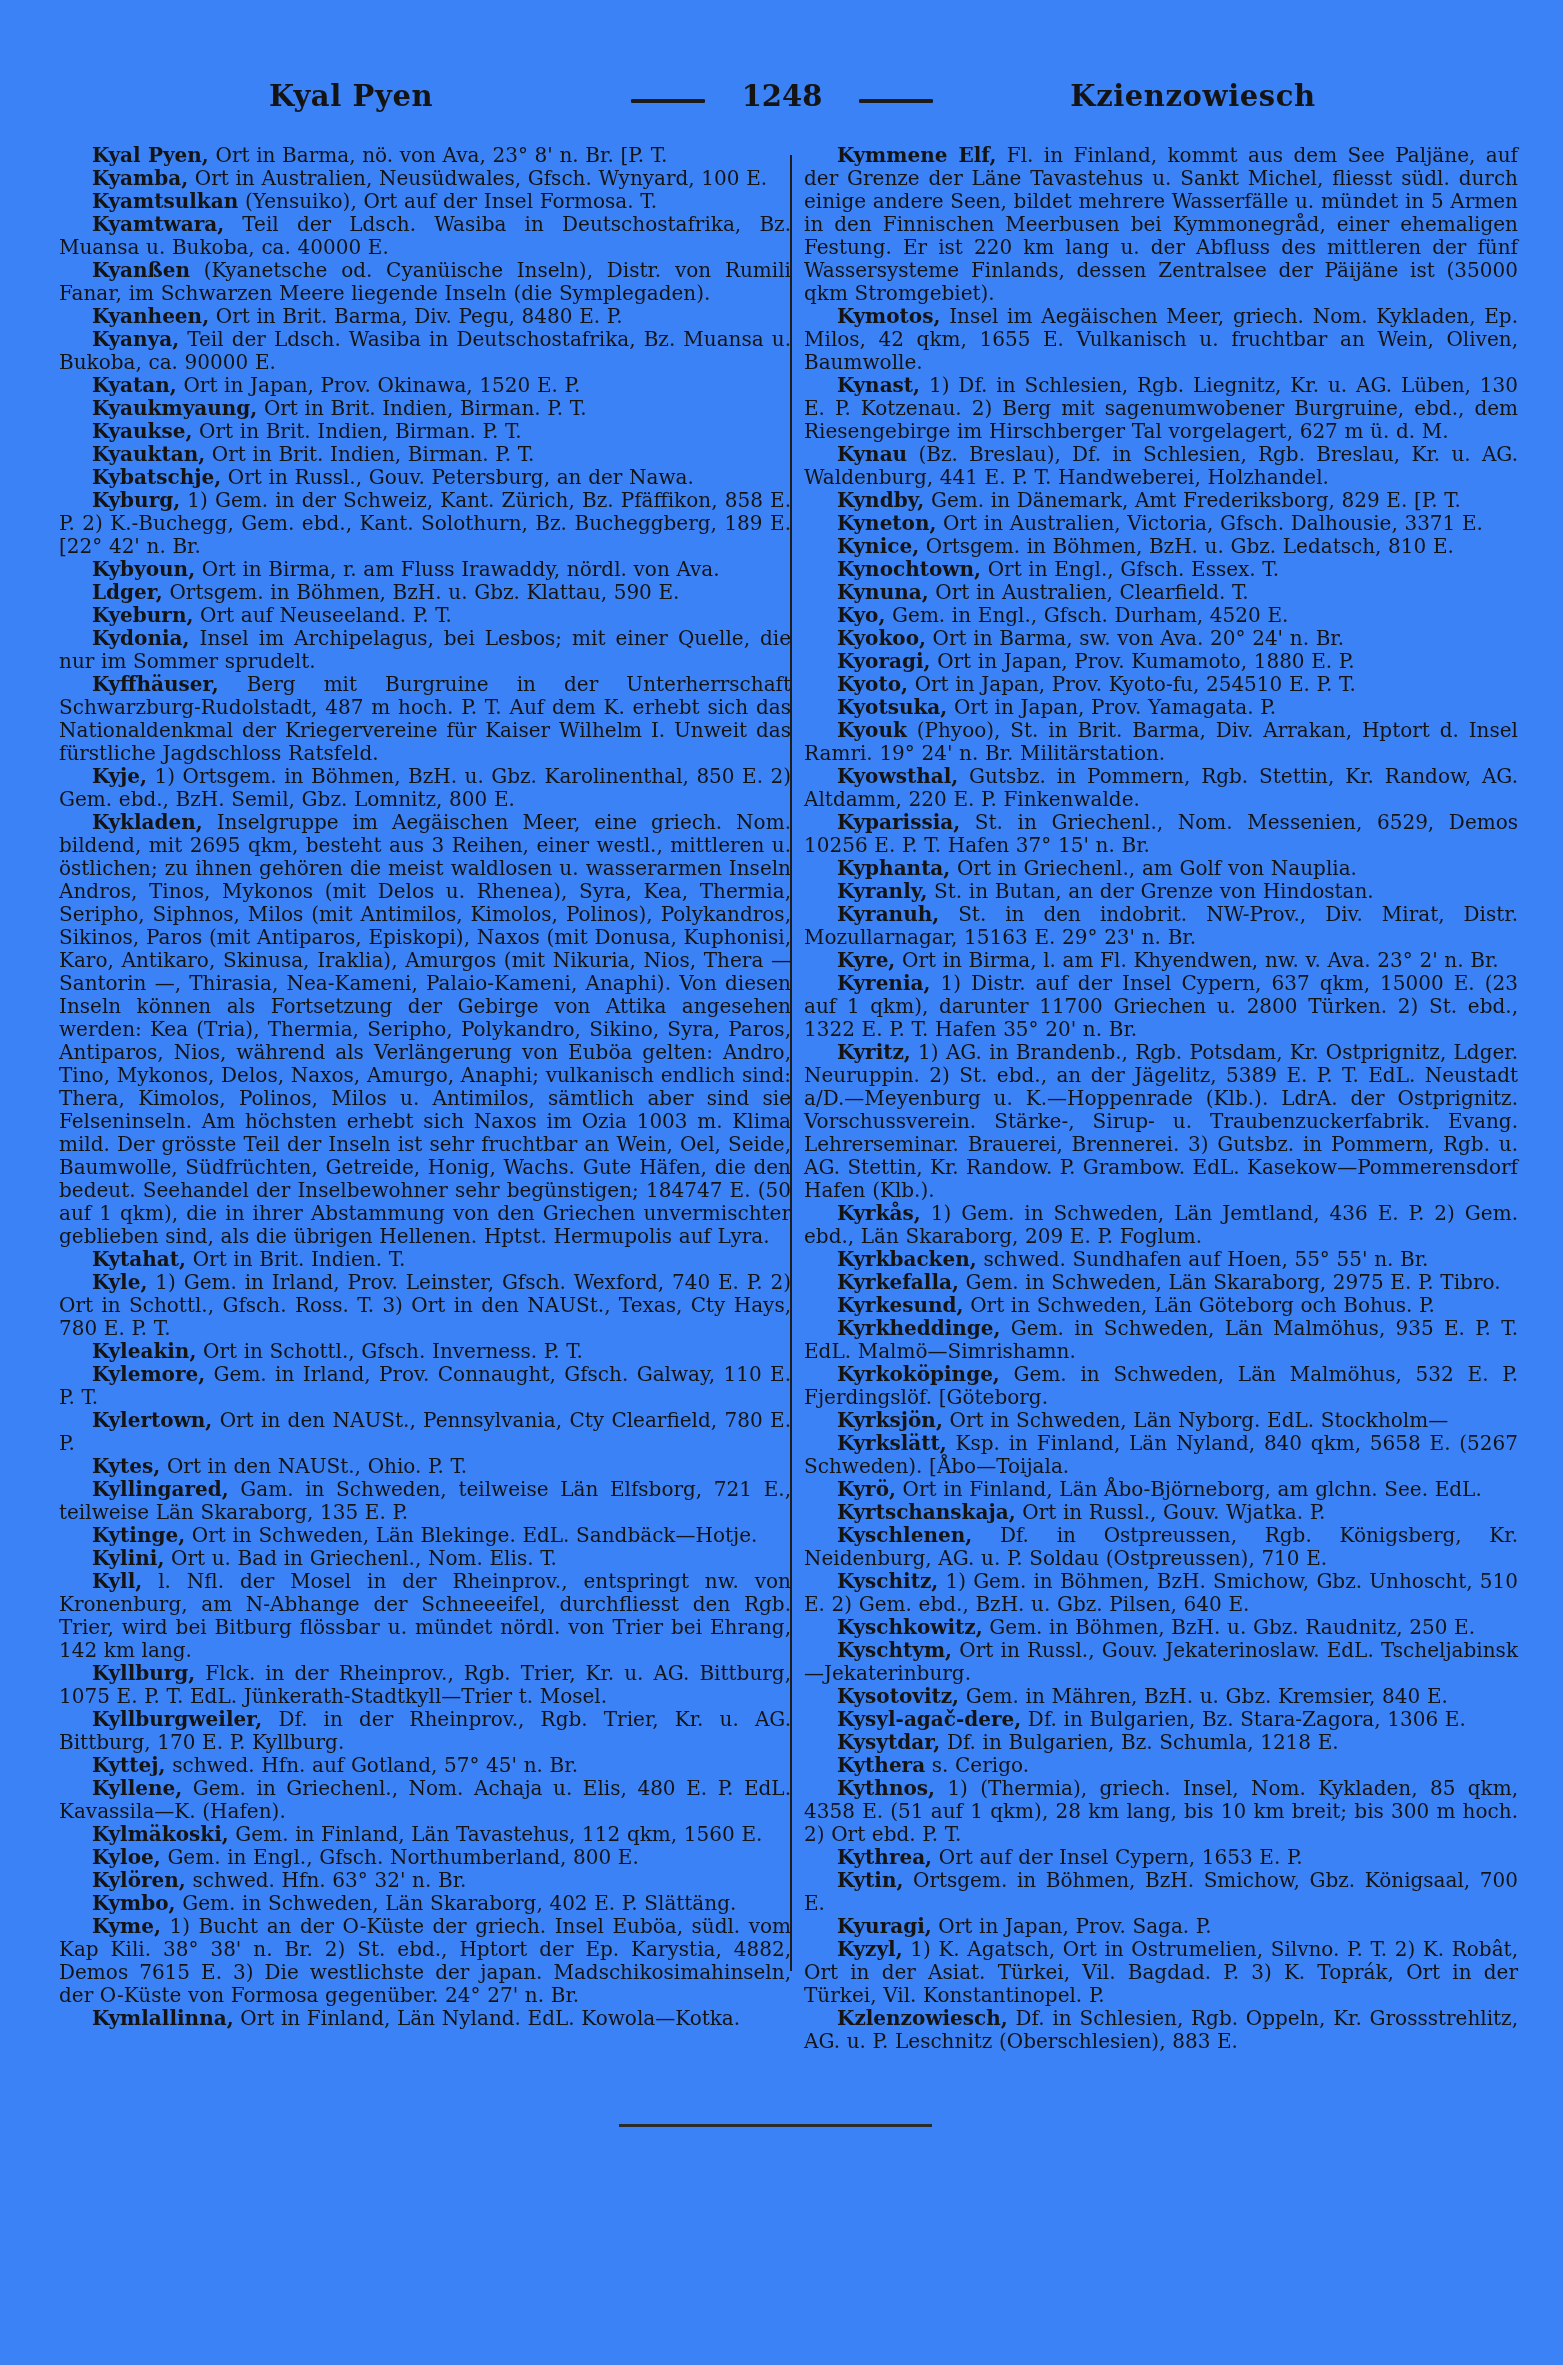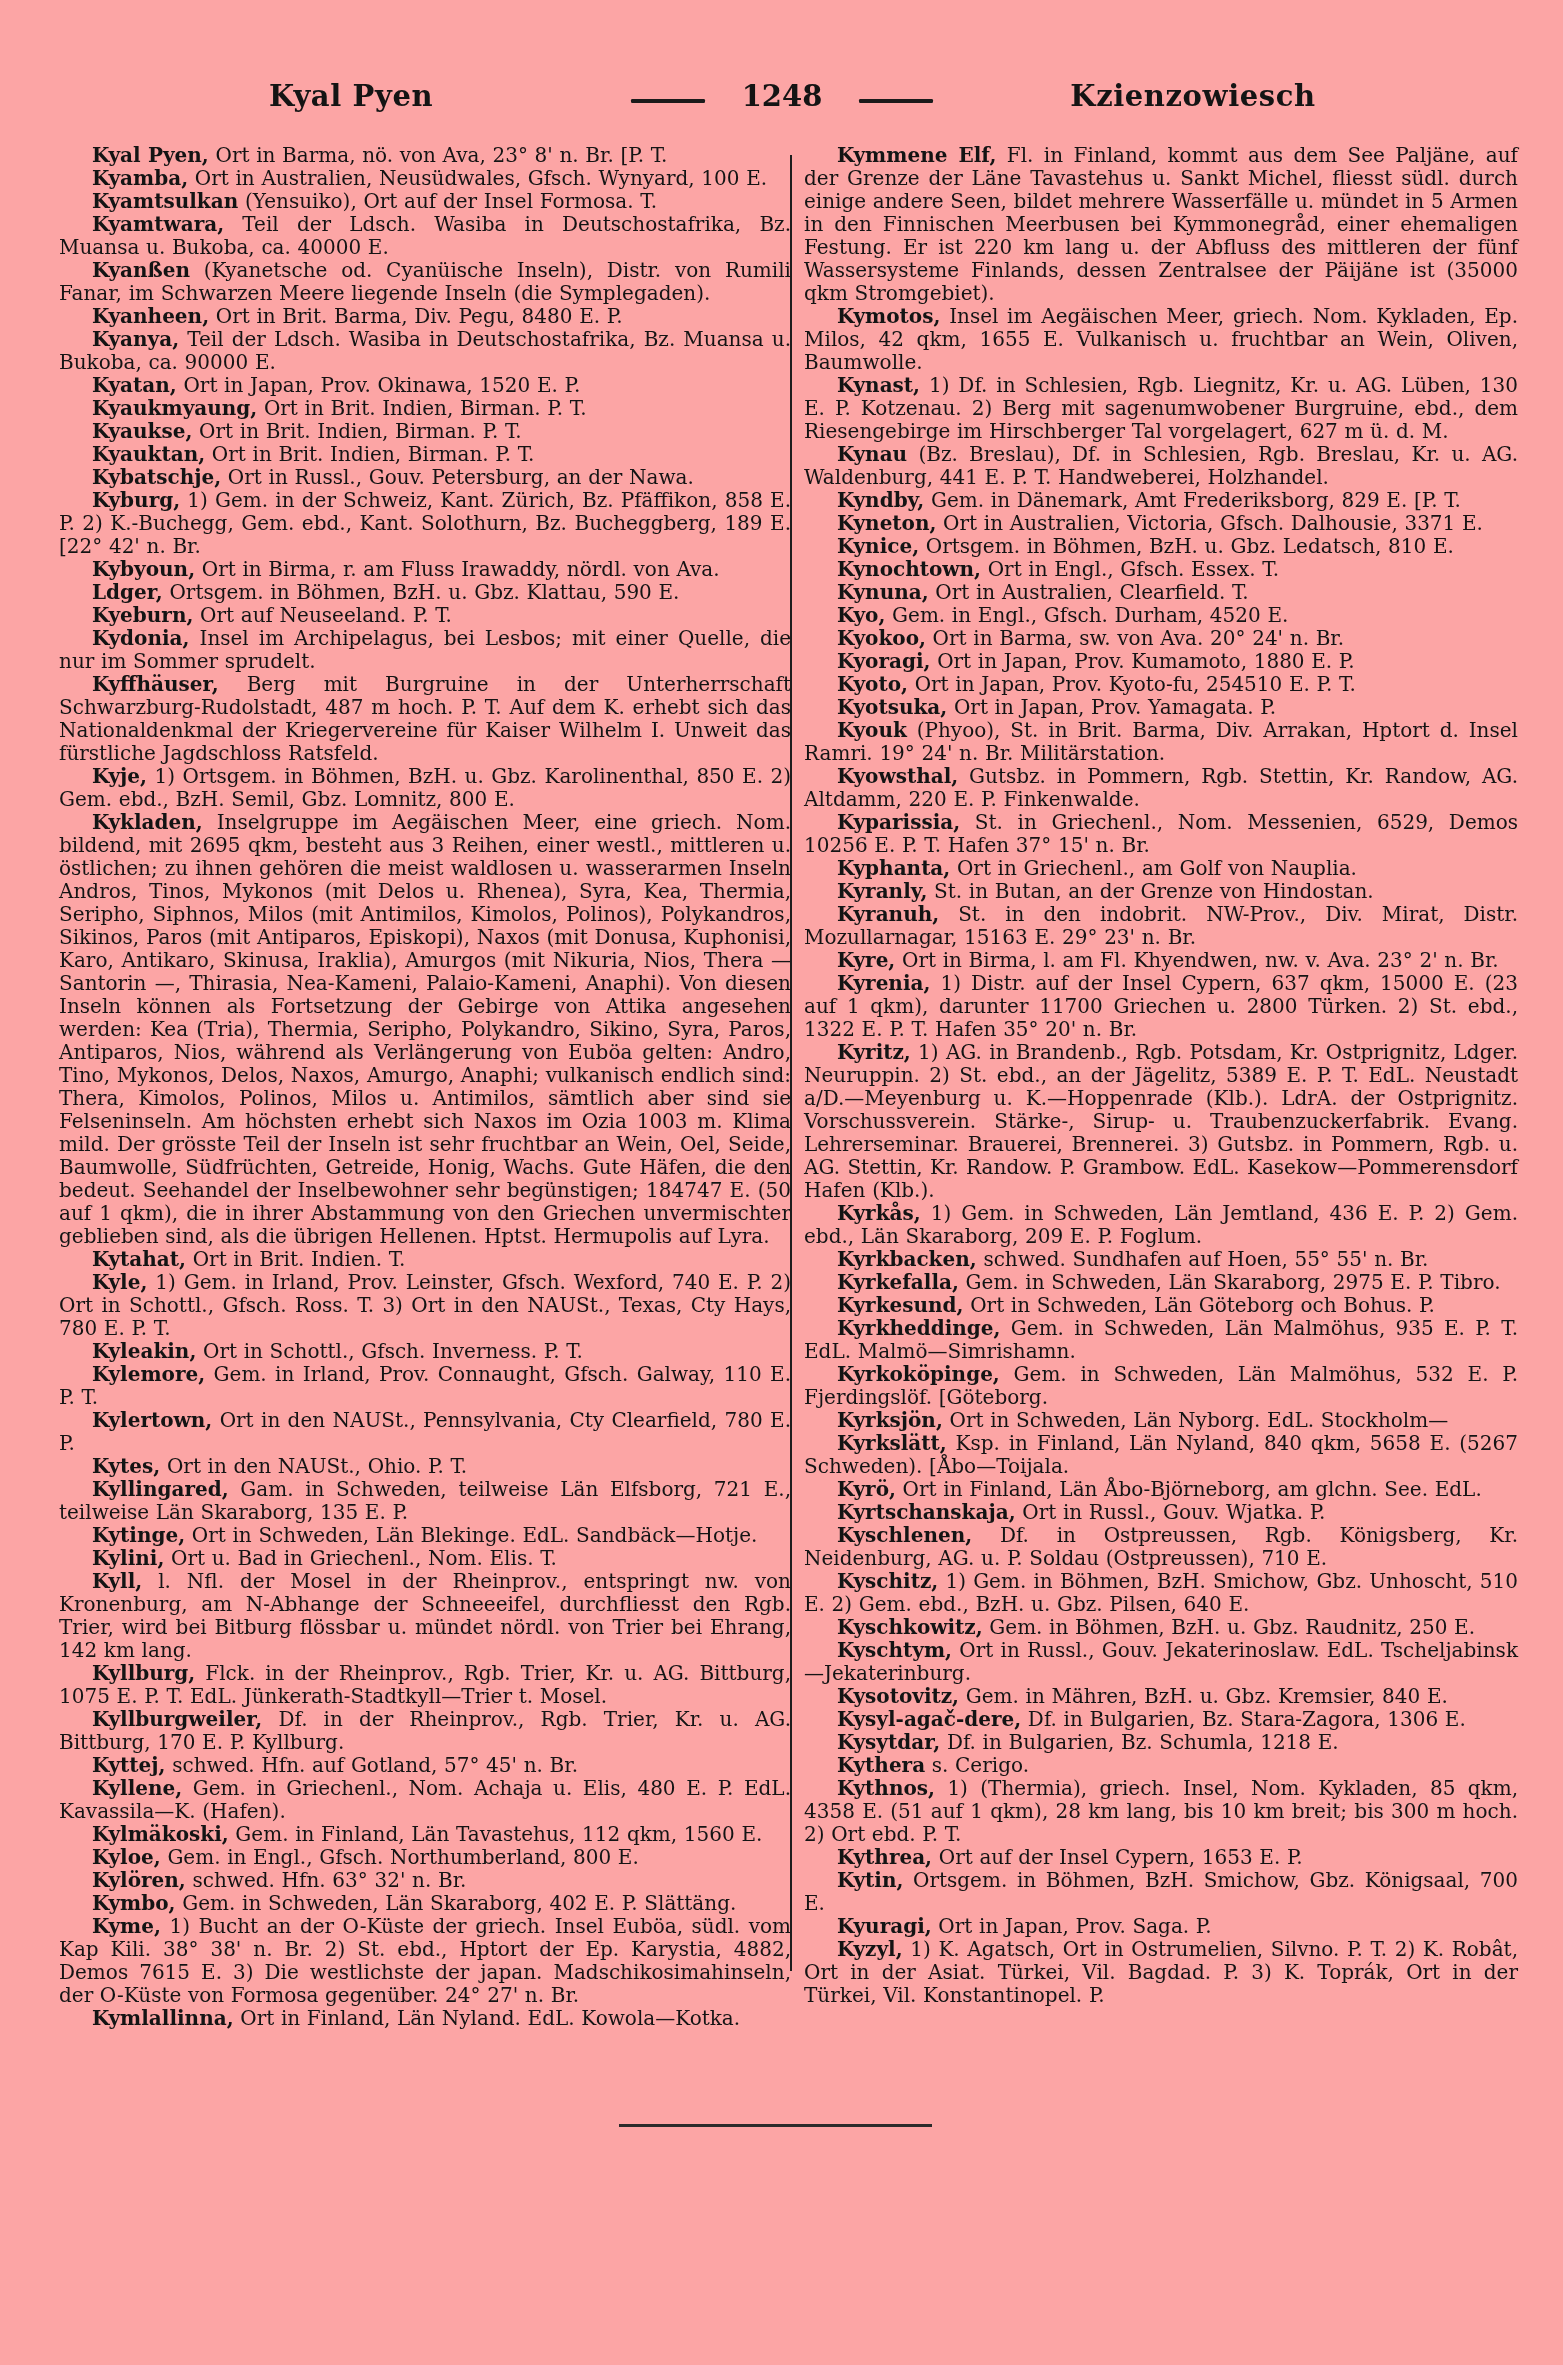--- a/index.html
+++ b/index.html
@@ -1,17 +1,17 @@
 <!DOCTYPE html>
 <html style="font-size:10px"><head>
 <meta charset="utf-8">
 <style>
   html,body{margin:0;padding:0;}
   body{width:1563px;height:2366px;background:#8a8a8a;}
-  .page{position:relative;width:1563px;height:2366px;background:#fca5a5;color:#141414;
+  .page{position:relative;width:1563px;height:2366px;background:#3b82f6;color:#141414;
         font-family:"DejaVu Serif","Liberation Serif",serif;overflow:hidden;}
   header{position:absolute;left:0;top:0;width:100%;height:138px;}
   .h-title{position:absolute;top:79px;transform:translateX(-50%);font-size:29px;font-weight:bold;
            letter-spacing:0.6px;white-space:nowrap;}
   .h-left{left:351px;}
   .h-right{left:1193px;}
   .h-page{position:absolute;top:79px;left:782px;transform:translateX(-50%);font-size:29px;font-weight:bold;}
   .dash{position:absolute;top:99px;width:74px;height:4.4px;background:#1b1b1b;border-radius:1.3px;}
   .dash-l{left:631px;}
   .dash-r{left:859px;}
@@ -119,17 +119,18 @@
       <p class="entry"><b>Kyschtym,</b><span> Ort in Russl., Gouv. Jekaterinoslaw. EdL. Tscheljabinsk—Jekaterinburg.</span></p>
       <p class="entry"><b>Kysotovitz,</b><span> Gem. in Mähren, BzH. u. Gbz. Kremsier, 840 E.</span></p>
       <p class="entry"><b>Kysyl-agač-dere,</b><span> Df. in Bulgarien, Bz. Stara-Zagora, 1306 E.</span></p>
       <p class="entry"><b>Kysytdar,</b><span> Df. in Bulgarien, Bz. Schumla, 1218 E.</span></p>
       <p class="entry"><b>Kythera</b><span> s. Cerigo.</span></p>
       <p class="entry"><b>Kythnos,</b><span> 1) (Thermia), griech. Insel, Nom. Kykladen, 85 qkm, 4358 E. (51 auf 1 qkm), 28 km lang, bis 10 km breit; bis 300 m hoch. 2) Ort ebd. P. T.</span></p>
       <p class="entry"><b>Kythrea,</b><span> Ort auf der Insel Cypern, 1653 E. P.</span></p>
       <p class="entry"><b>Kytin,</b><span> Ortsgem. in Böhmen, BzH. Smichow, Gbz. Königsaal, 700 E.</span></p>
       <p class="entry"><b>Kyuragi,</b><span> Ort in Japan, Prov. Saga. P.</span></p>
       <p class="entry"><b>Kyzyl,</b><span> 1) K. Agatsch, Ort in Ostrumelien, Silvno. P. T. 2) K. Robât, Ort in der Asiat. Türkei, Vil. Bagdad. P. 3) K. Toprák, Ort in der Türkei, Vil. Konstantinopel. P.</span></p>
+      <p class="entry"><b>Kzlenzowiesch,</b><span> Df. in Schlesien, Rgb. Oppeln, Kr. Grossstrehlitz, AG. u. P. Leschnitz (Oberschlesien), 883 E.</span></p>
     </div>
 
   <div class="bottom-rule"></div>
 </div>
 
 
 </body></html>

